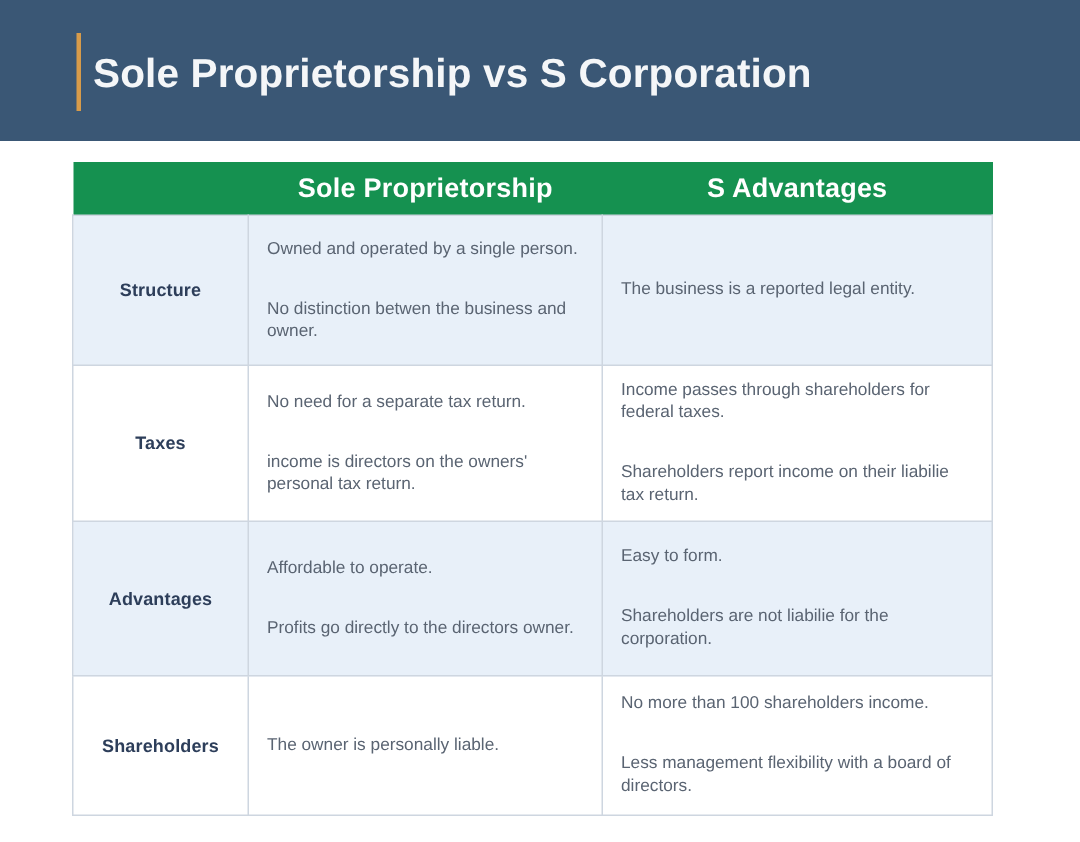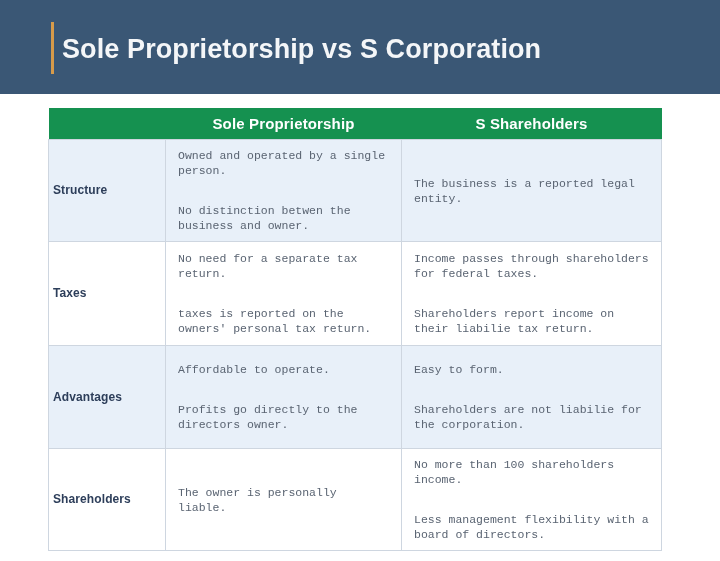--- a/index.html
+++ b/index.html
@@ -54,21 +54,21 @@
     border-collapse: collapse;
     table-layout: fixed;
   }
   #comparison-table col.c-label { width: 117px; }
   #comparison-table col.c-sole  { width: 236px; }
   #comparison-table col.c-scorp { width: 260px; }
 
   thead th {
     background: #159150;
     color: #ffffff;
-    font-size: 15px;
+    font-size: 18px;
     font-weight: 700;
     text-align: center;
     padding: 7px 4px;
     border: none;
     letter-spacing: 0.15px;
     height: 25px;
     box-sizing: border-box;
   }
   thead th.spacer-head { background: #159150; }
 
@@ -78,28 +78,28 @@
     font-size: 11.5px;
     color: #5a6472;
     line-height: 15px;
     padding: 8px 12px;
     box-sizing: border-box;
   }
   tbody tr.row-shaded td { background: #e8f0f9; }
   tbody tr.row-plain  td { background: #ffffff; }
 
   td.cell-label {
-    text-align: left;
+    text-align: center;
     font-weight: 700;
     font-size: 12px;
     color: #2d3e5a;
     padding: 8px 4px;
     letter-spacing: 0.1px;
   }
-  td.cell-body { text-align: left; font-family: Liberation Mono, monospace; }
+  td.cell-body { text-align: left; }
 
   .para { margin: 0; }
   .para + .para { margin-top: 25px; }
 
   tbody tr { height: 100px; }
   tbody tr.r1 { height: 100px; }
   tbody tr.r2 { height: 104px; }
   tbody tr.r3 { height: 103px; }
   tbody tr.r4 { height: 93px; }
 </style>
@@ -114,39 +114,39 @@
 <table id="comparison-table">
   <colgroup>
     <col class="c-label">
     <col class="c-sole">
     <col class="c-scorp">
   </colgroup>
   <thead>
     <tr>
       <th class="spacer-head"></th>
       <th>Sole Proprietorship</th>
-      <th>S Shareholders</th>
+      <th>S Advantages</th>
     </tr>
   </thead>
   <tbody>
     <tr class="row-shaded r1">
       <td class="cell-label">Structure</td>
       <td class="cell-body">
         <p class="para">Owned and operated by a single person.</p>
         <p class="para">No distinction betwen the business and owner.</p>
       </td>
       <td class="cell-body">
         <p class="para">The business is a reported legal entity.</p>
       </td>
     </tr>
     <tr class="row-plain r2">
       <td class="cell-label">Taxes</td>
       <td class="cell-body">
         <p class="para">No need for a separate tax return.</p>
-        <p class="para">taxes is reported on the owners' personal tax return.</p>
+        <p class="para">income is directors on the owners' personal tax return.</p>
       </td>
       <td class="cell-body">
         <p class="para">Income passes through shareholders for federal taxes.</p>
         <p class="para">Shareholders report income on their liabilie tax return.</p>
       </td>
     </tr>
     <tr class="row-shaded r3">
       <td class="cell-label">Advantages</td>
       <td class="cell-body">
         <p class="para">Affordable to operate.</p>

